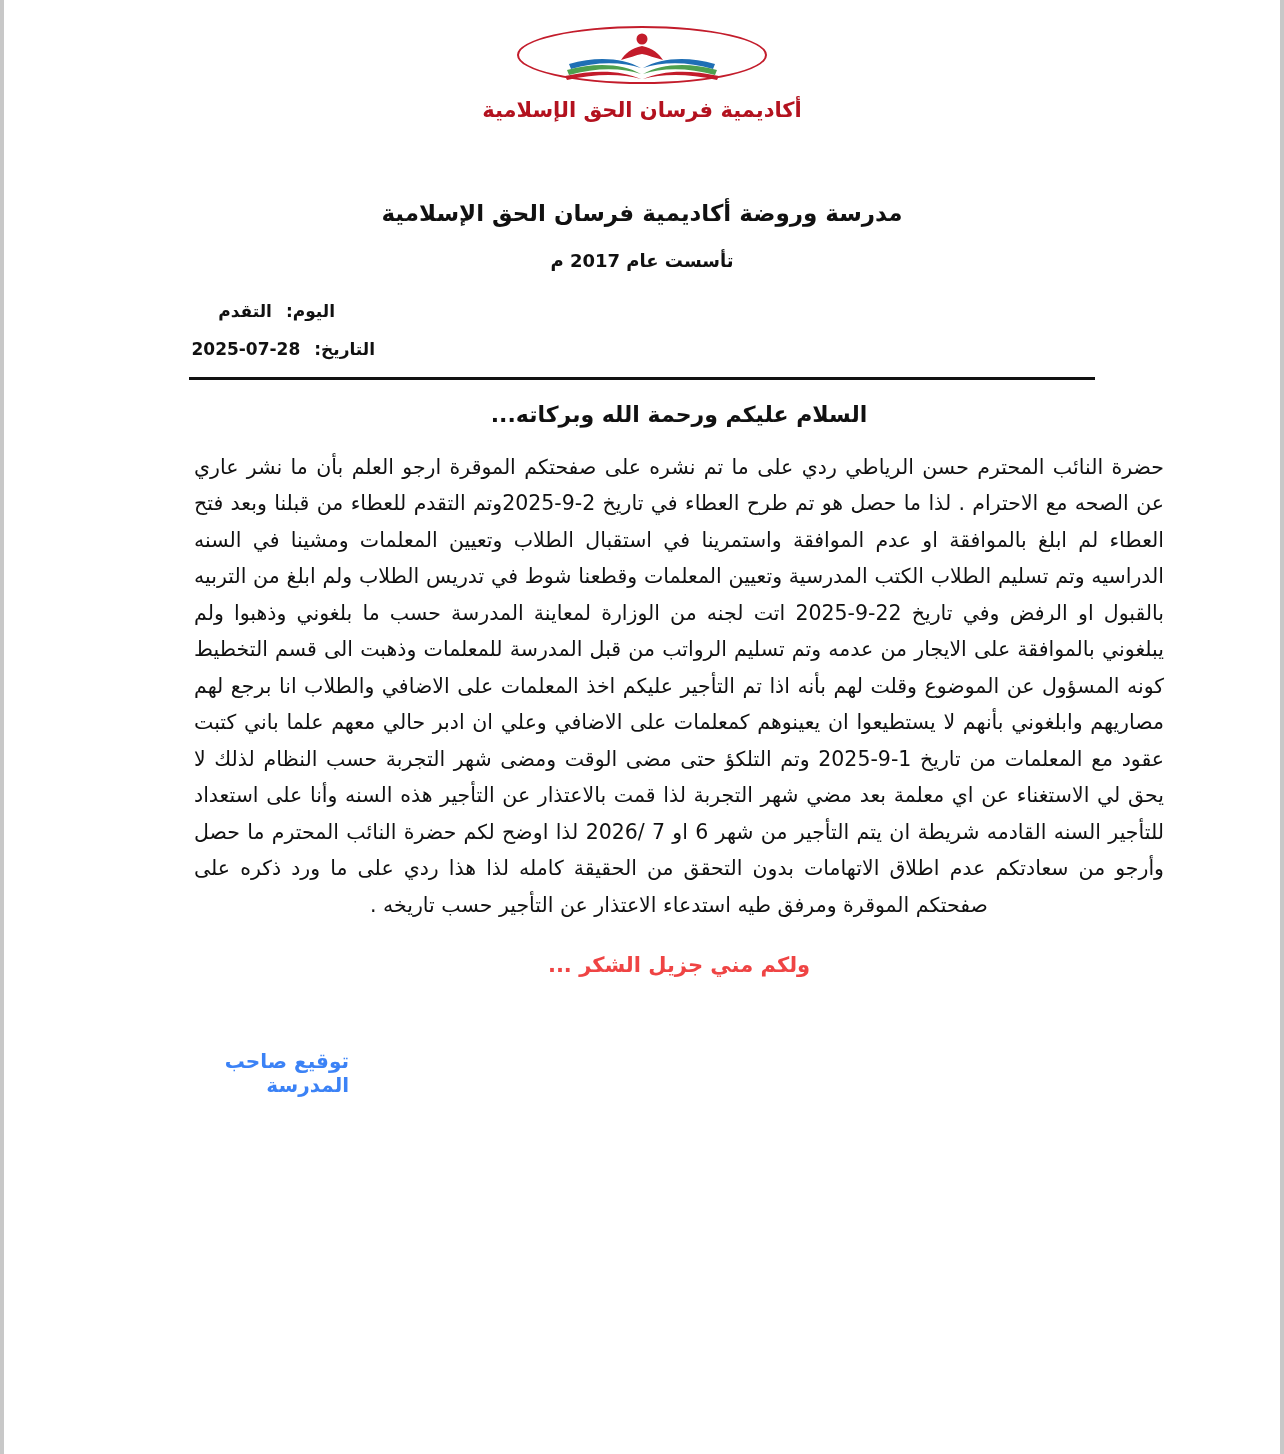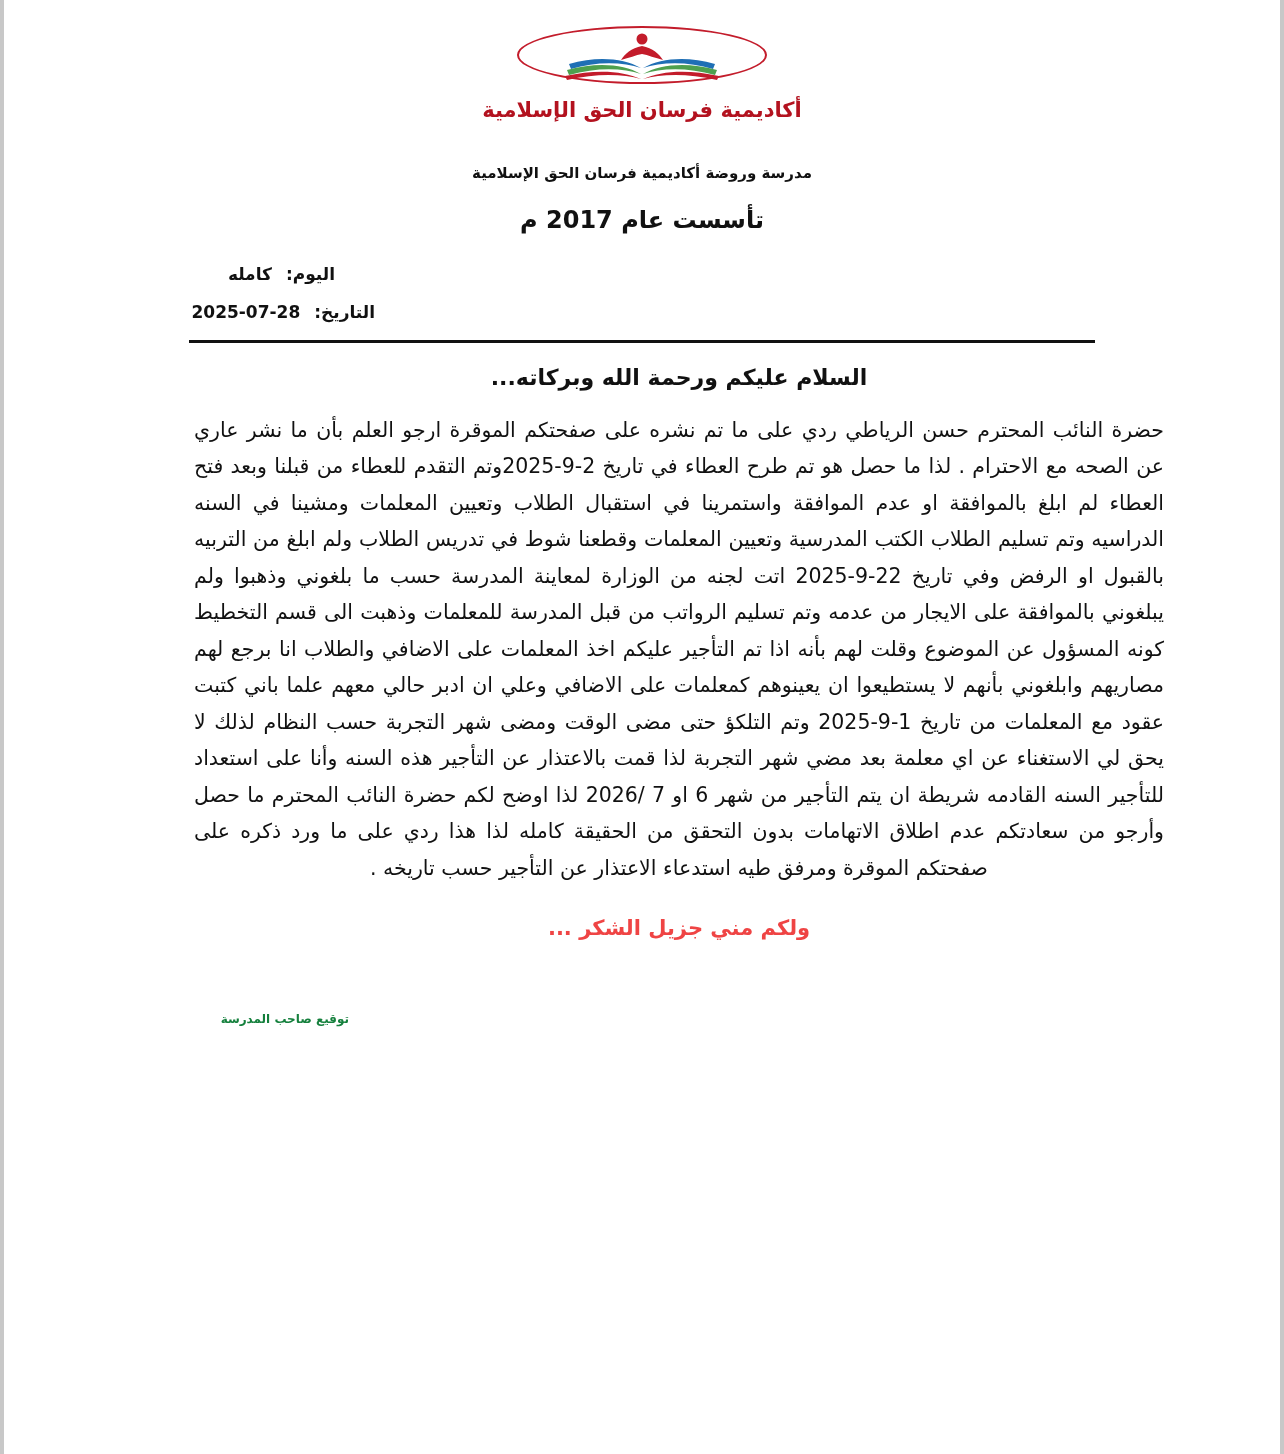--- a/index.html
+++ b/index.html
@@ -60,29 +60,29 @@
     color: #b3121f;
     font-size: 21px;
     font-weight: bold;
     letter-spacing: 0.5px;
     font-family: "DejaVu Sans", "Liberation Sans", sans-serif;
   }
 
   
   .school-title {
     text-align: center;
-    font-size: 15px;
+    font-size: 23px;
     font-weight: bold;
     color: #111;
-    margin-top: 42px;
+    margin-top: 78px;
     letter-spacing: 0px;
   }
   .founded {
     text-align: center;
-    font-size: 24px;
+    font-size: 18px;
     font-weight: bold;
     color: #111;
     margin-top: 24px;
   }
 
   
   .meta {
     margin-top: 30px;
     padding-left: 0;
     padding-right: 0;
@@ -130,23 +130,23 @@
     margin: 0;
   }
   .thanks {
     text-align: center;
     font-size: 21px;
     font-weight: bold;
     color: #ef4444;
     margin-top: 30px;
   }
   .signature {
-    font-size: 12px;
+    font-size: 20px;
     font-weight: bold;
-    color: #15803d;
+    color: #3b82f6;
     margin: 72px 0 0 0;
     padding-right: 815px;
   }
 </style>
 </head>
 <body>
 
 <div class="page">
 
   <div class="logo-wrap">
@@ -167,21 +167,21 @@
     </div>
     <div class="logo-text">أكاديمية فرسان الحق الإسلامية</div>
   </div>
 
   <div class="school-title">مدرسة وروضة أكاديمية فرسان الحق الإسلامية</div>
   <div class="founded">تأسست عام 2017 م</div>
 
   <div class="meta">
     <div class="meta-row day">
       <span class="m-label">اليوم:</span>
-      <span class="m-value">كامله</span>
+      <span class="m-value">التقدم</span>
     </div>
     <div class="meta-row date">
       <span class="m-label">التاريخ:</span>
       <span class="m-value">2025-07-28</span>
     </div>
   </div>
 
   <div class="divider"></div>
 
   <div class="body-wrap">

